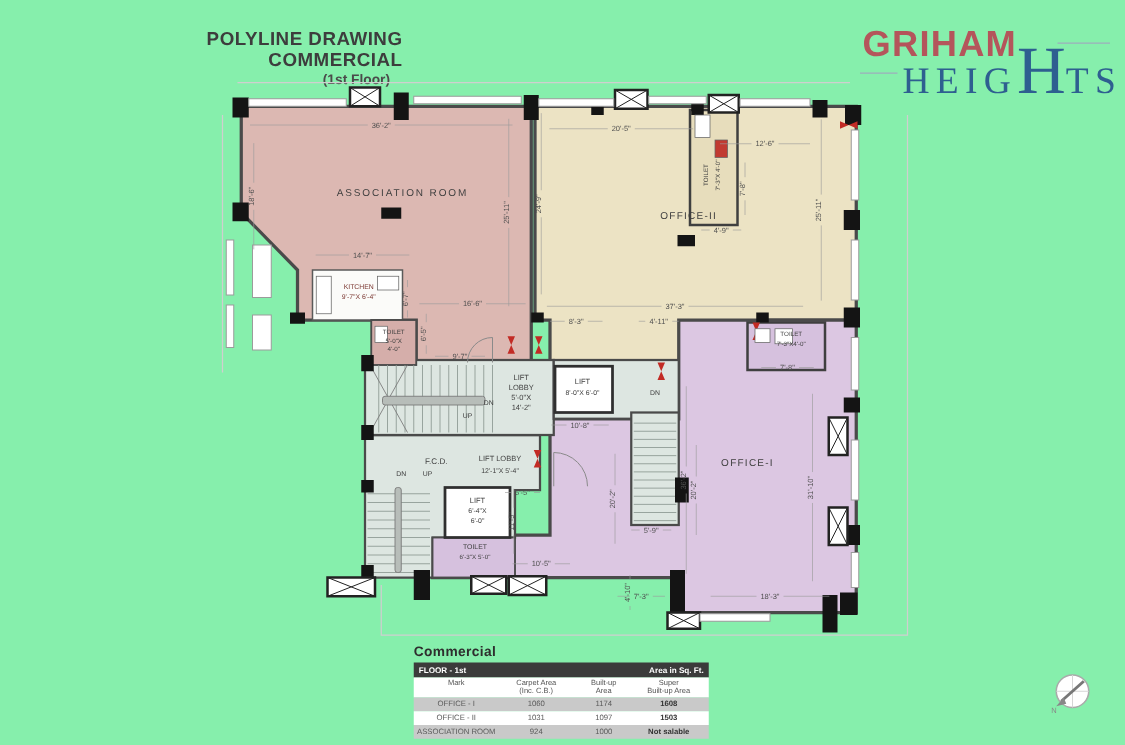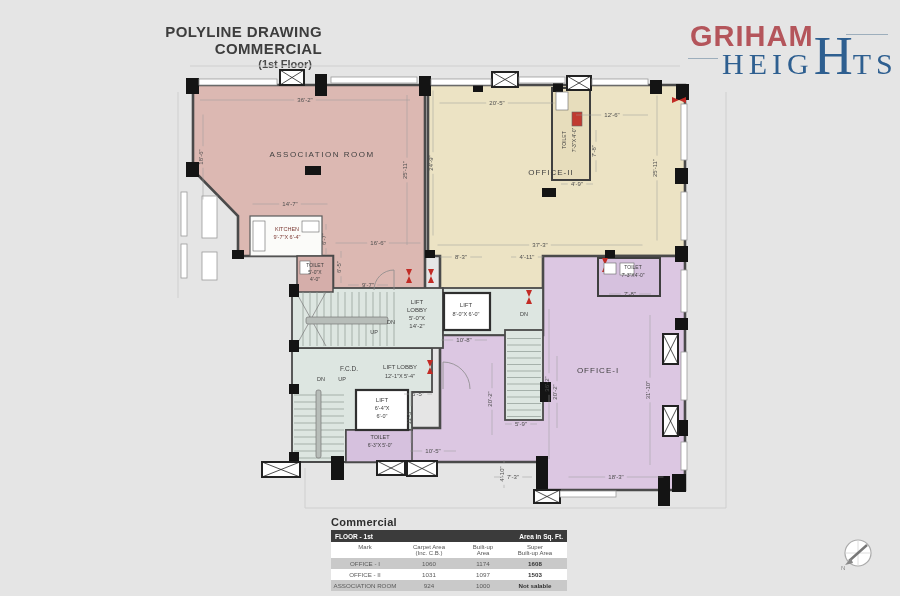--- a/index.html
+++ b/index.html
@@ -1,16 +1,16 @@
 <!DOCTYPE html>
 <html><head>
 <meta charset="utf-8">
 <style>
   html,body{margin:0;padding:0;background:#fff;}
-  .page{position:relative;width:900px;height:596px;background:#e5e5e5;overflow:hidden;
+  .page{position:relative;width:900px;height:596px;background:#86efac;overflow:hidden;
         font-family:"Liberation Sans",sans-serif;}
   
   .title-block{position:absolute;left:0;top:24px;width:322px;text-align:right;color:#3d3d3d;}
   .title-block .t1,.title-block .t2{font-size:15px;font-weight:bold;letter-spacing:.4px;line-height:1.12;}
   .title-block .t3{font-size:11px;font-weight:bold;color:#4a4a4a;padding-right:10px;}
   
   .logo{position:absolute;left:688px;top:18px;width:205px;height:72px;}
   .griham{position:absolute;left:2px;top:2px;font-size:29px;font-weight:bold;color:#b4555b;letter-spacing:1px;}
   .heights{position:absolute;left:34px;top:10px;font-size:30px;line-height:56px;color:#2e5f90;
            font-family:"Liberation Serif",serif;letter-spacing:5px;white-space:nowrap;text-align:right;}

